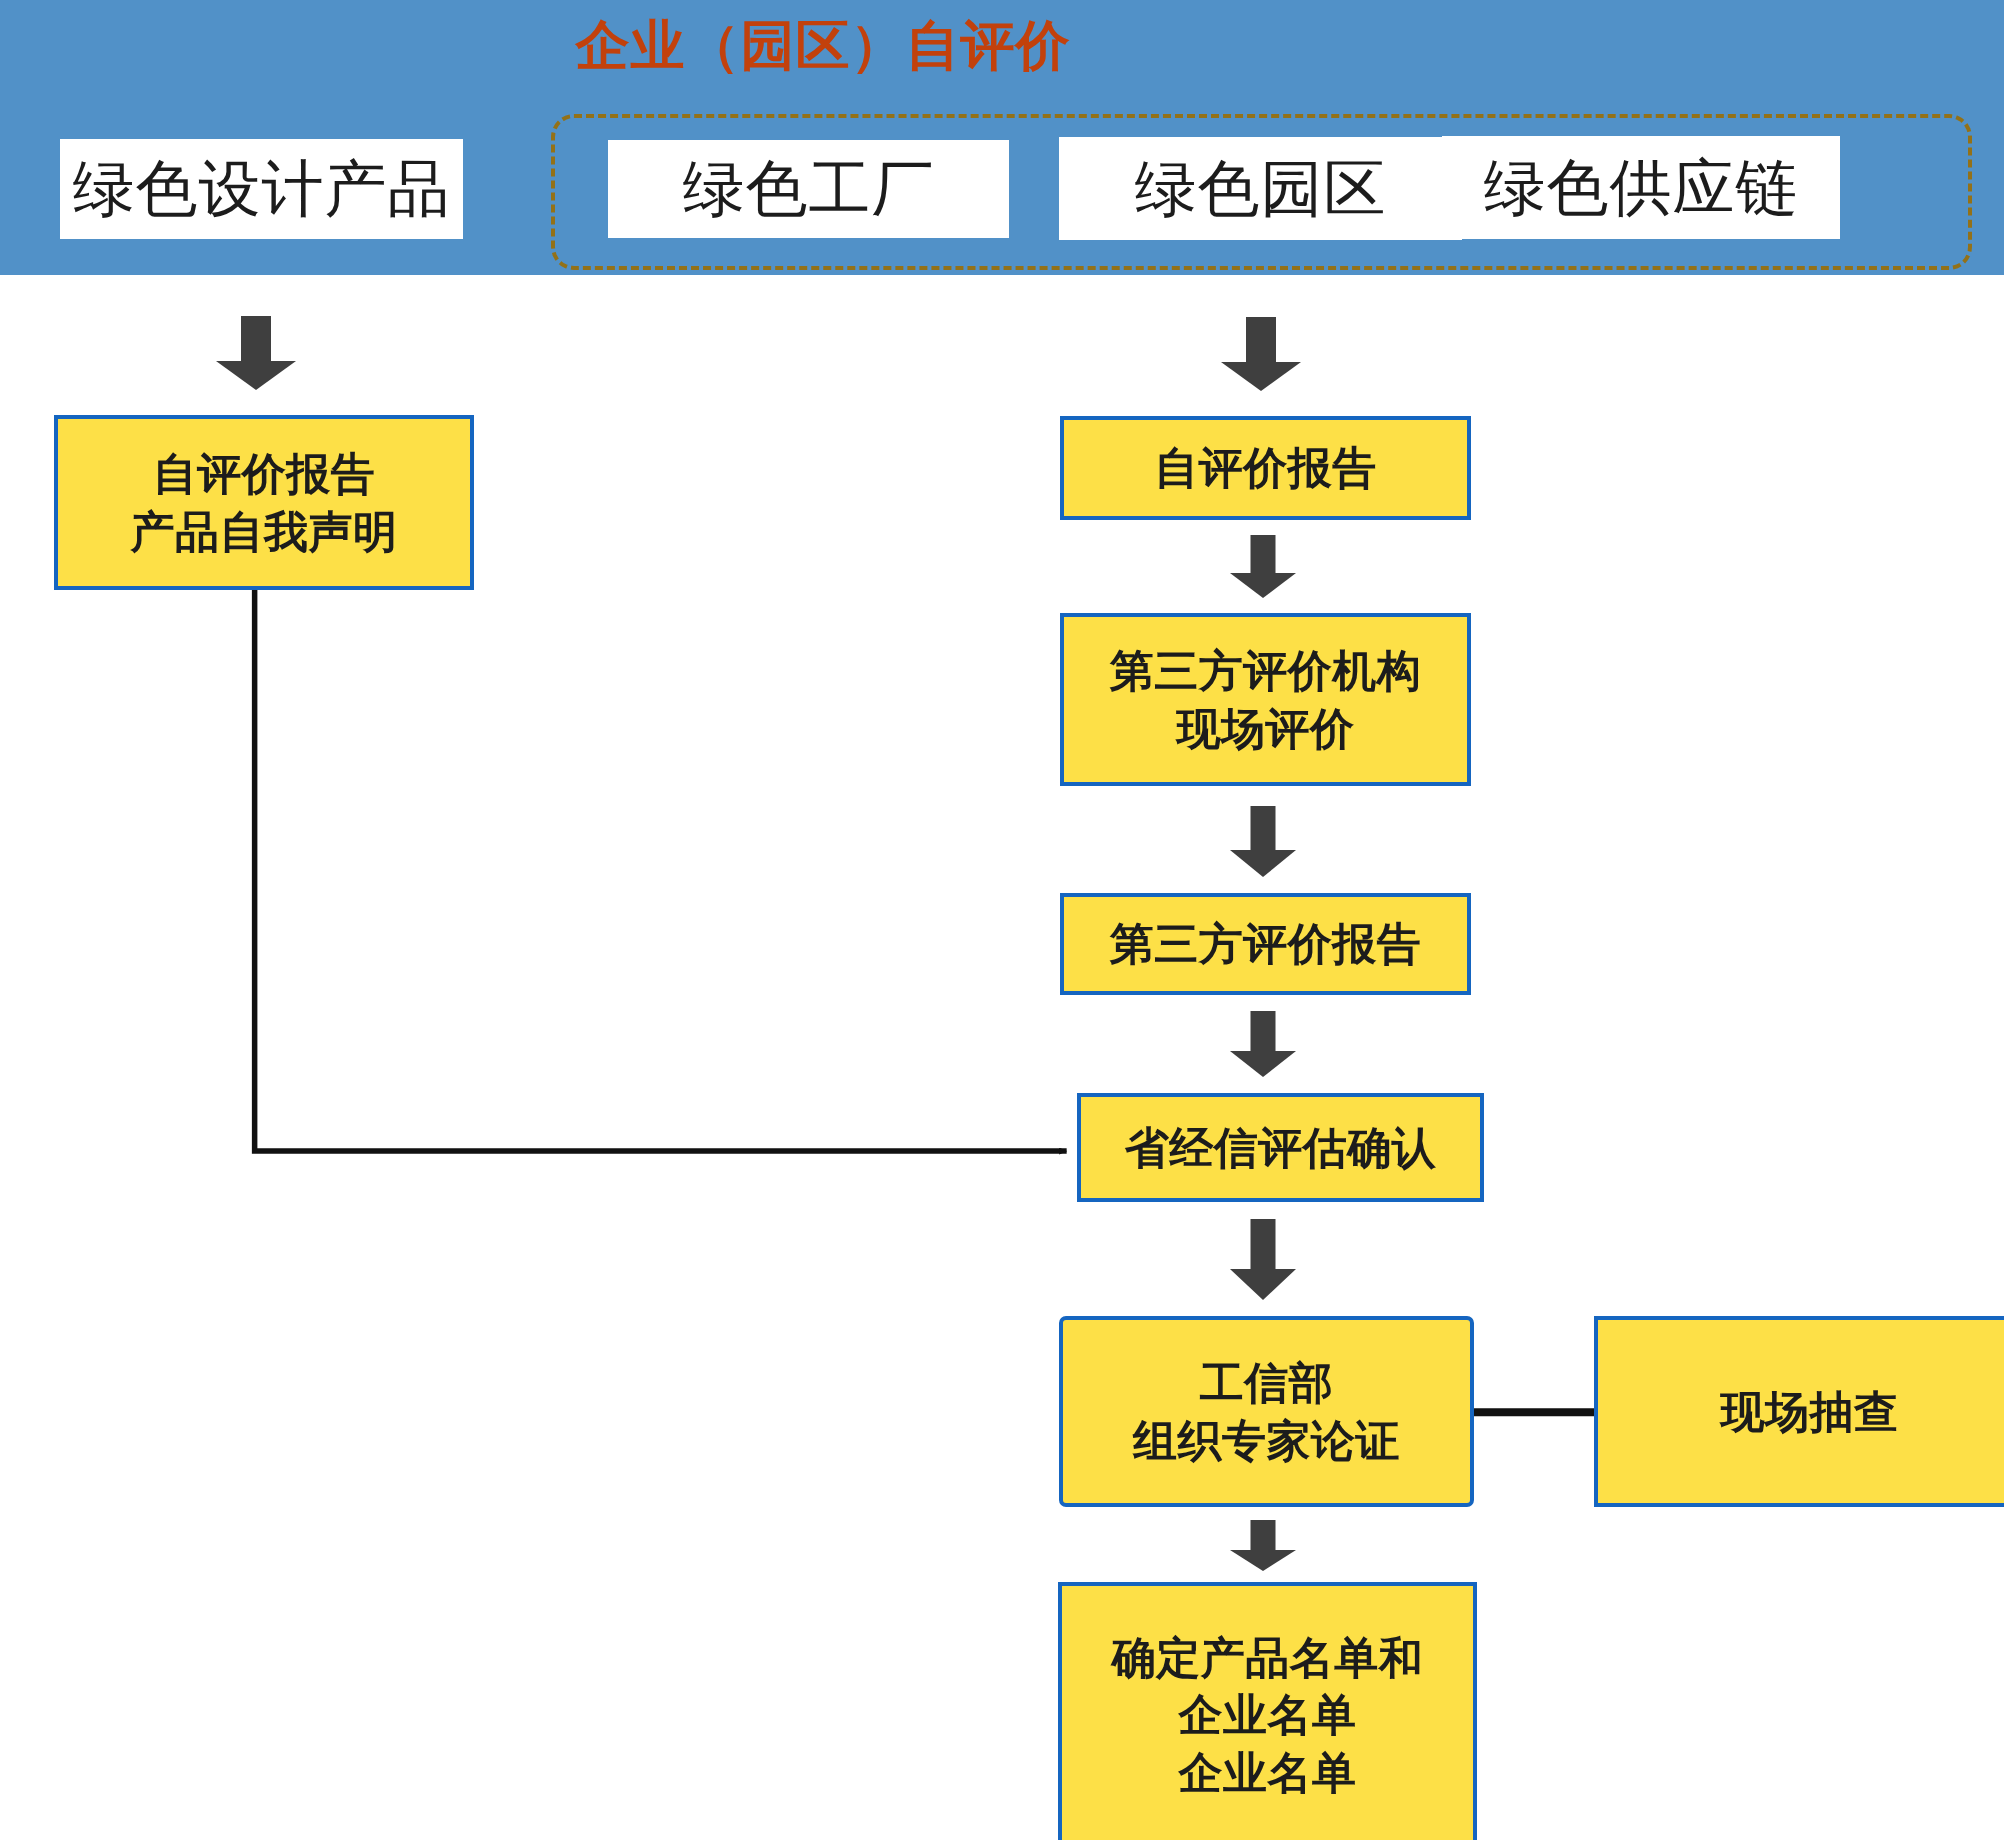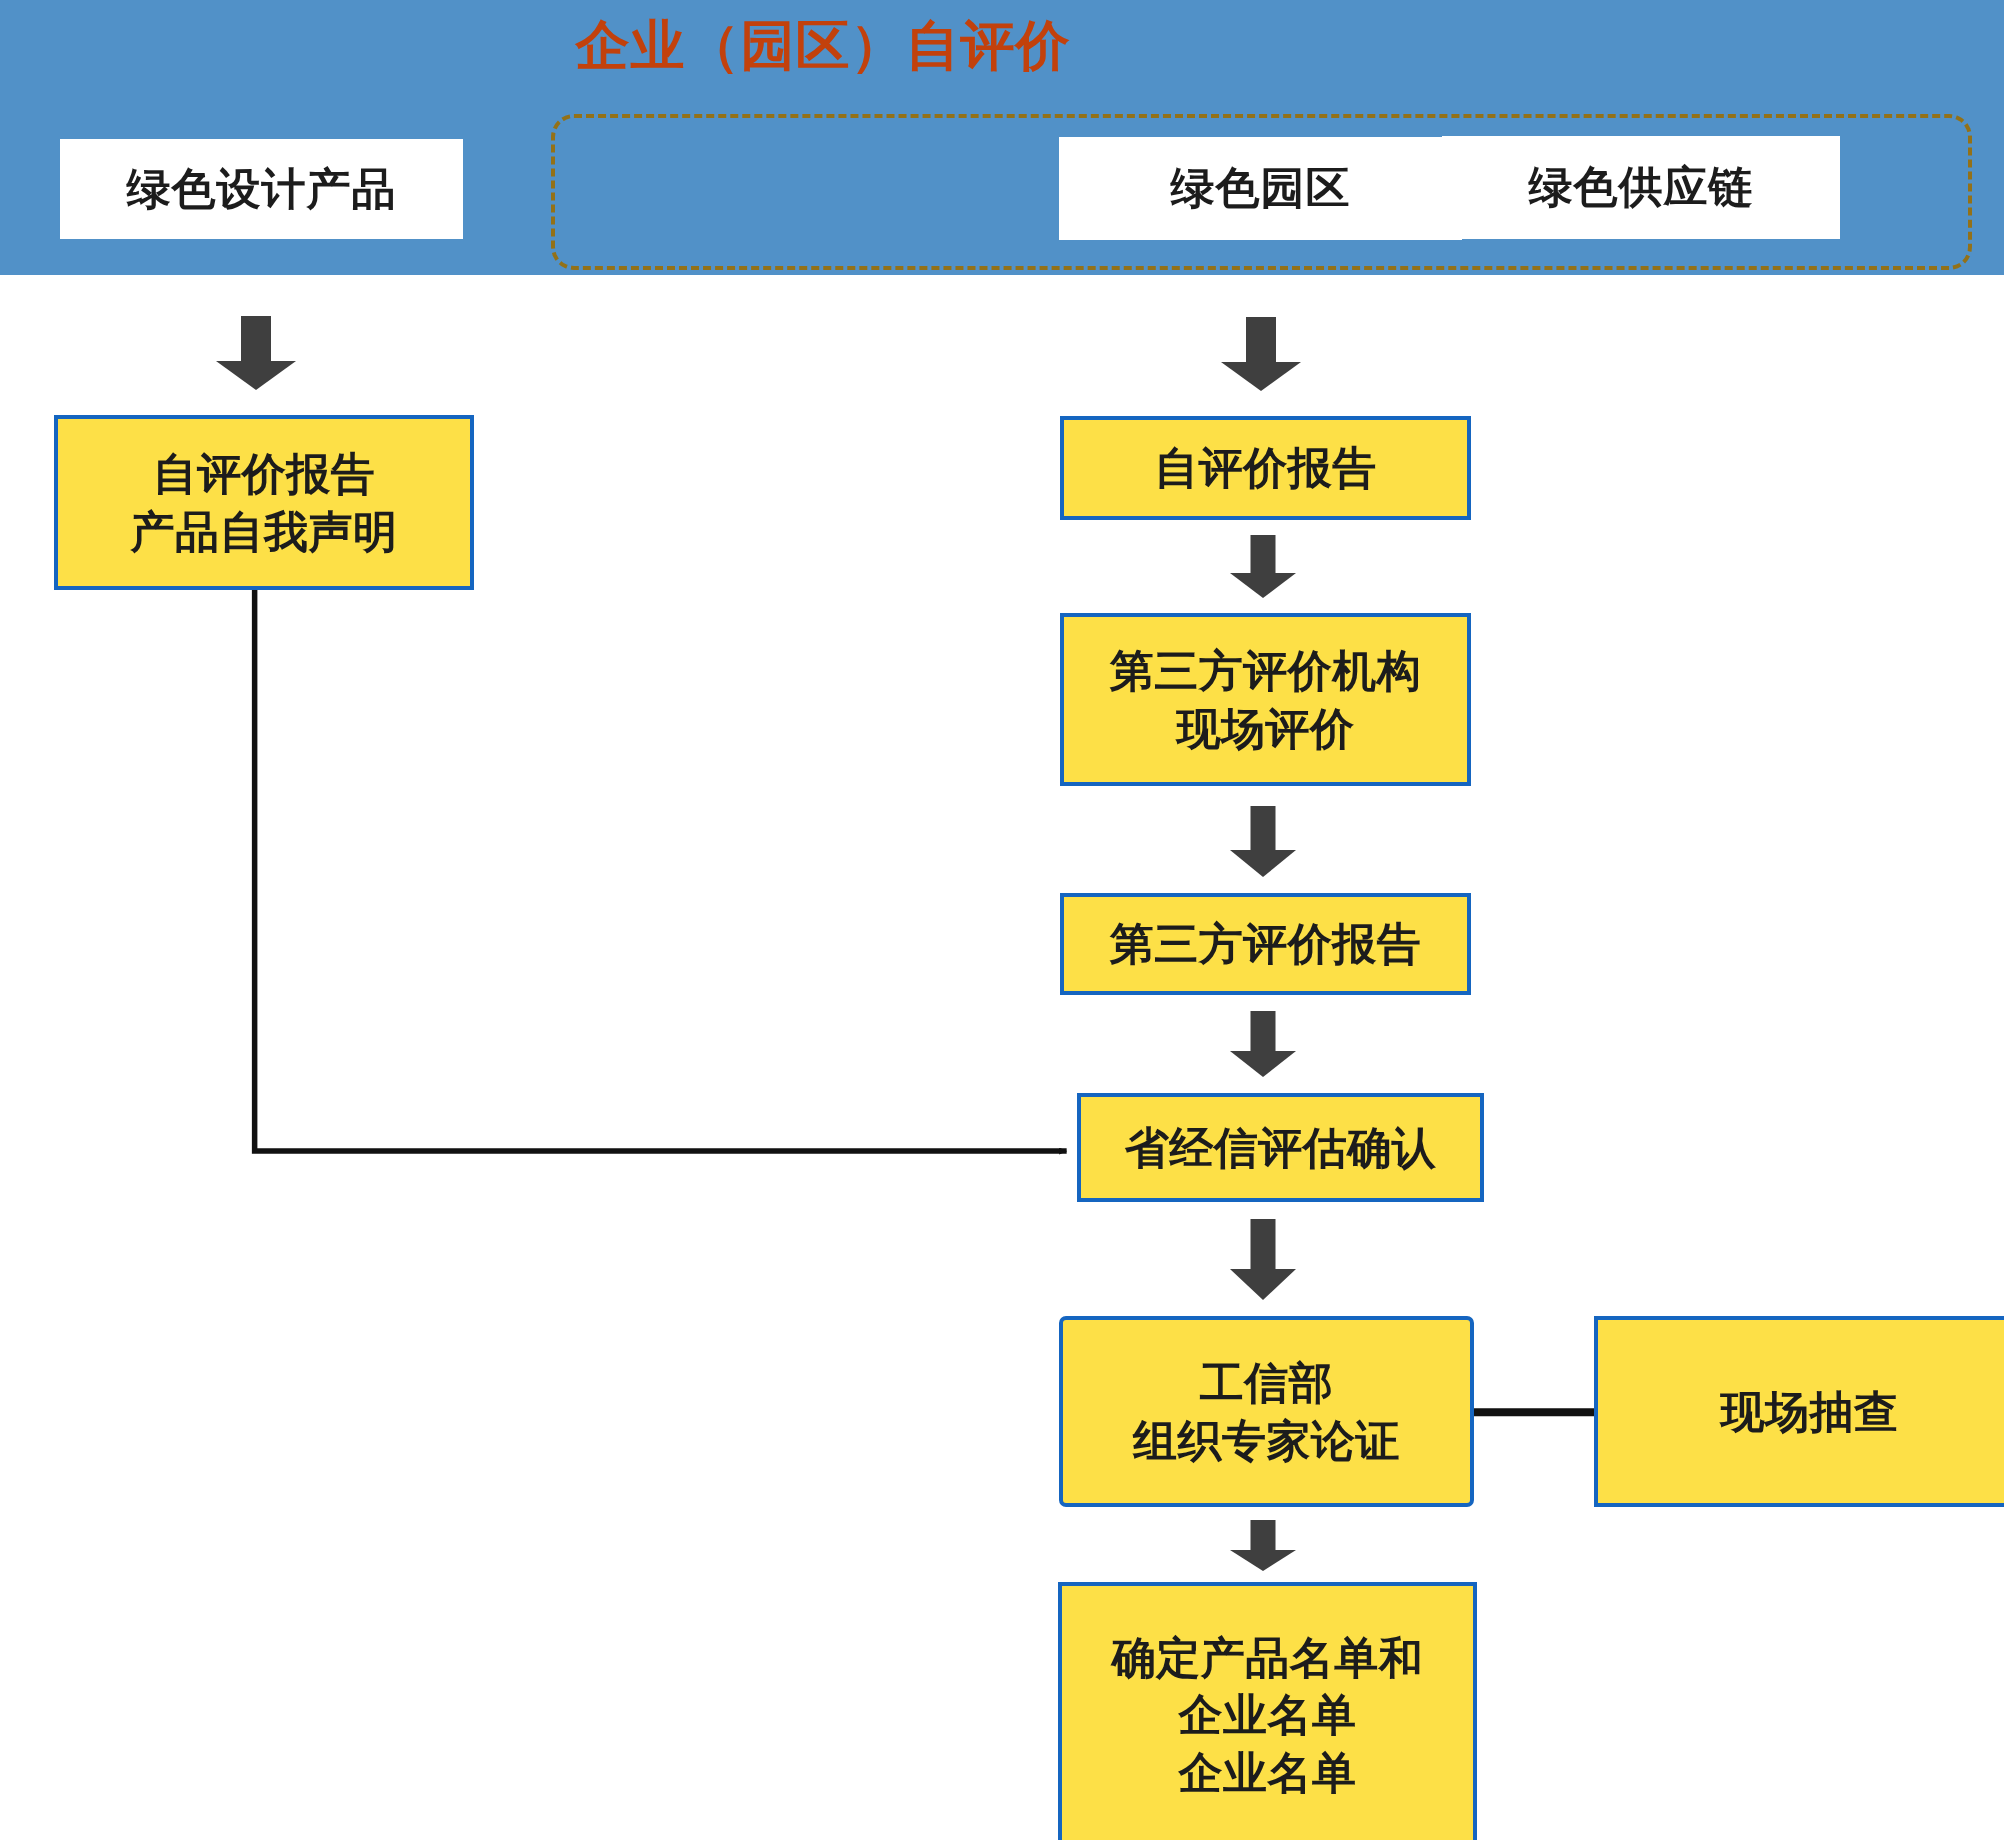--- a/index.html
+++ b/index.html
@@ -61,22 +61,22 @@
 
   
   .top-card {
     position: absolute;
     background: #ffffff;
     box-sizing: border-box;
     display: flex;
     align-items: center;
     justify-content: center;
     color: #1c1c1c;
-    font-weight: bold;
-    font-size: 44px;
+    font-weight: normal;
+    font-size: 62px;
     letter-spacing: 1px;
     white-space: nowrap;
   }
 
   #card-green-design  { left: 60px;  top: 139px; width: 403px; height: 100px; }
   #card-green-factory { left: 608px; top: 140px; width: 401px; height: 98px; }
   #card-green-park    { left: 1059px; top: 137px; width: 403px; height: 103px; }
   #card-green-supply  { left: 1442px; top: 136px; width: 398px; height: 103px; }
 
   
@@ -154,20 +154,23 @@
   <div class="header-title">
     <span class="header-title-shift">企业（园区）自评价</span>
   </div>
 
   <div class="dashed-group"></div>
 
   <div class="top-card" id="card-green-design">
     <span>绿色设计产品</span>
   </div>
 
+  <div class="top-card" id="card-green-factory">
+    <span>绿色工厂</span>
+  </div>
 
   <div class="top-card" id="card-green-park">
     <span>绿色园区</span>
   </div>
 
   <div class="top-card" id="card-green-supply">
     <span>绿色供应链</span>
   </div>
 
   <svg class="connector-svg" viewBox="0 0 4000 3672" xmlns="http://www.w3.org/2000/svg">

